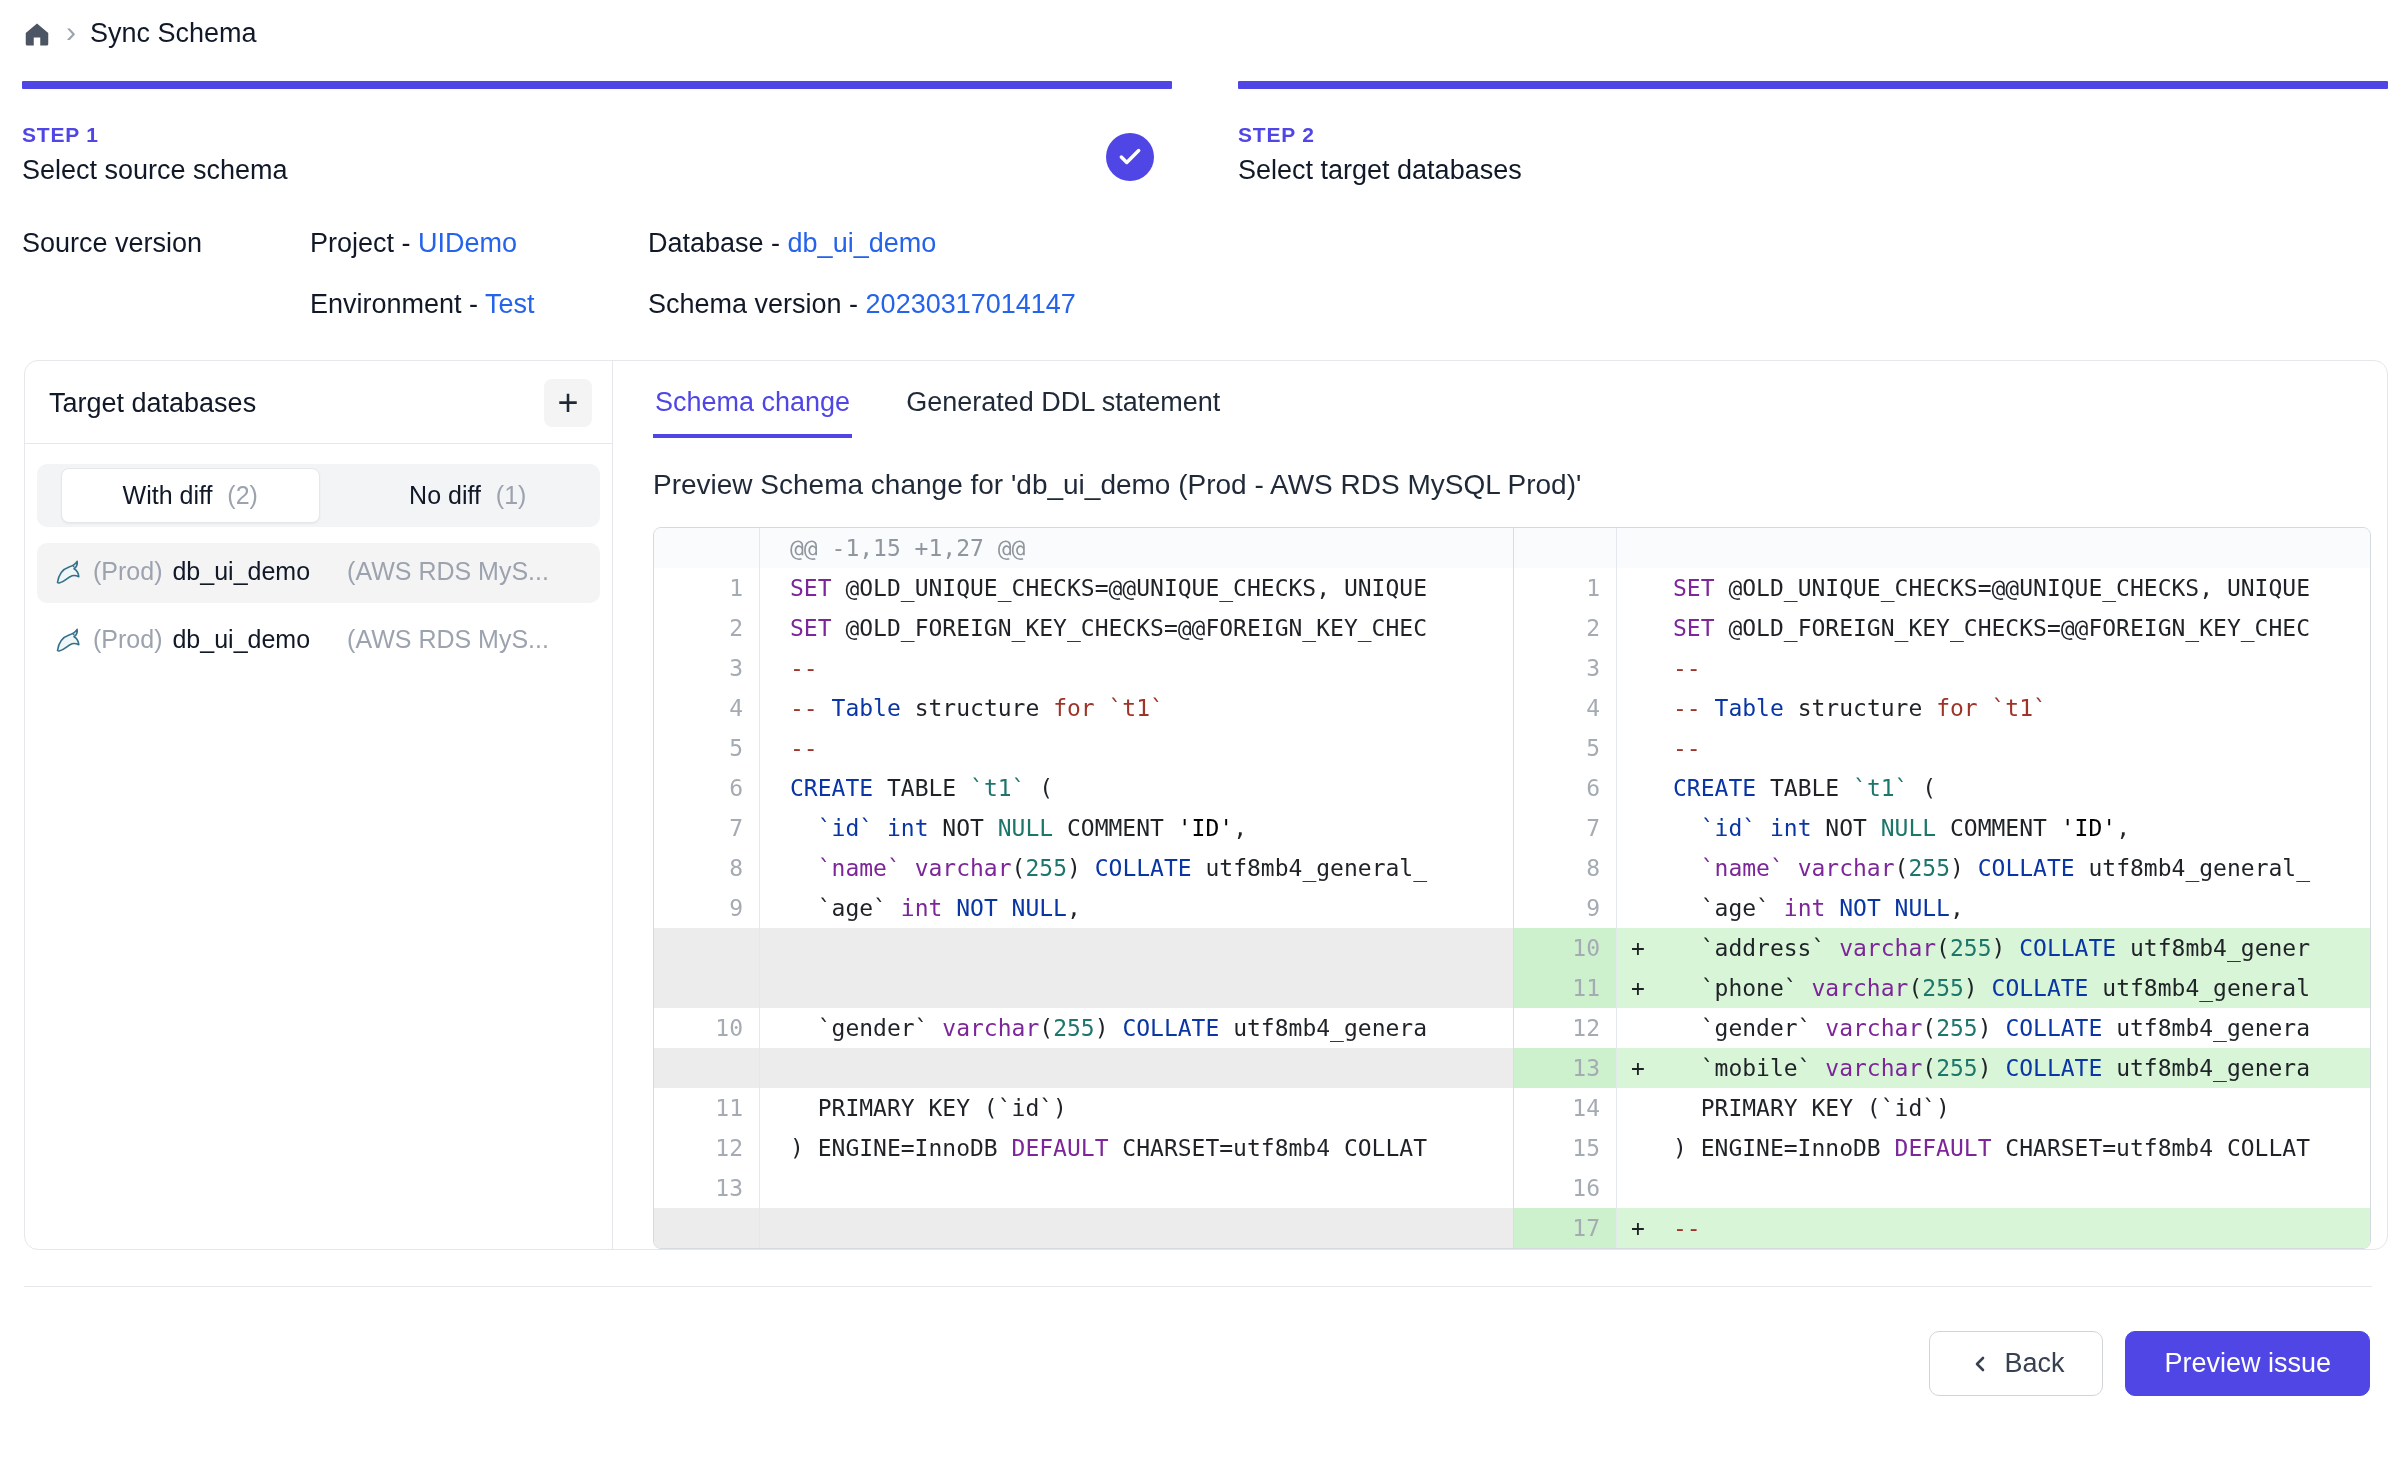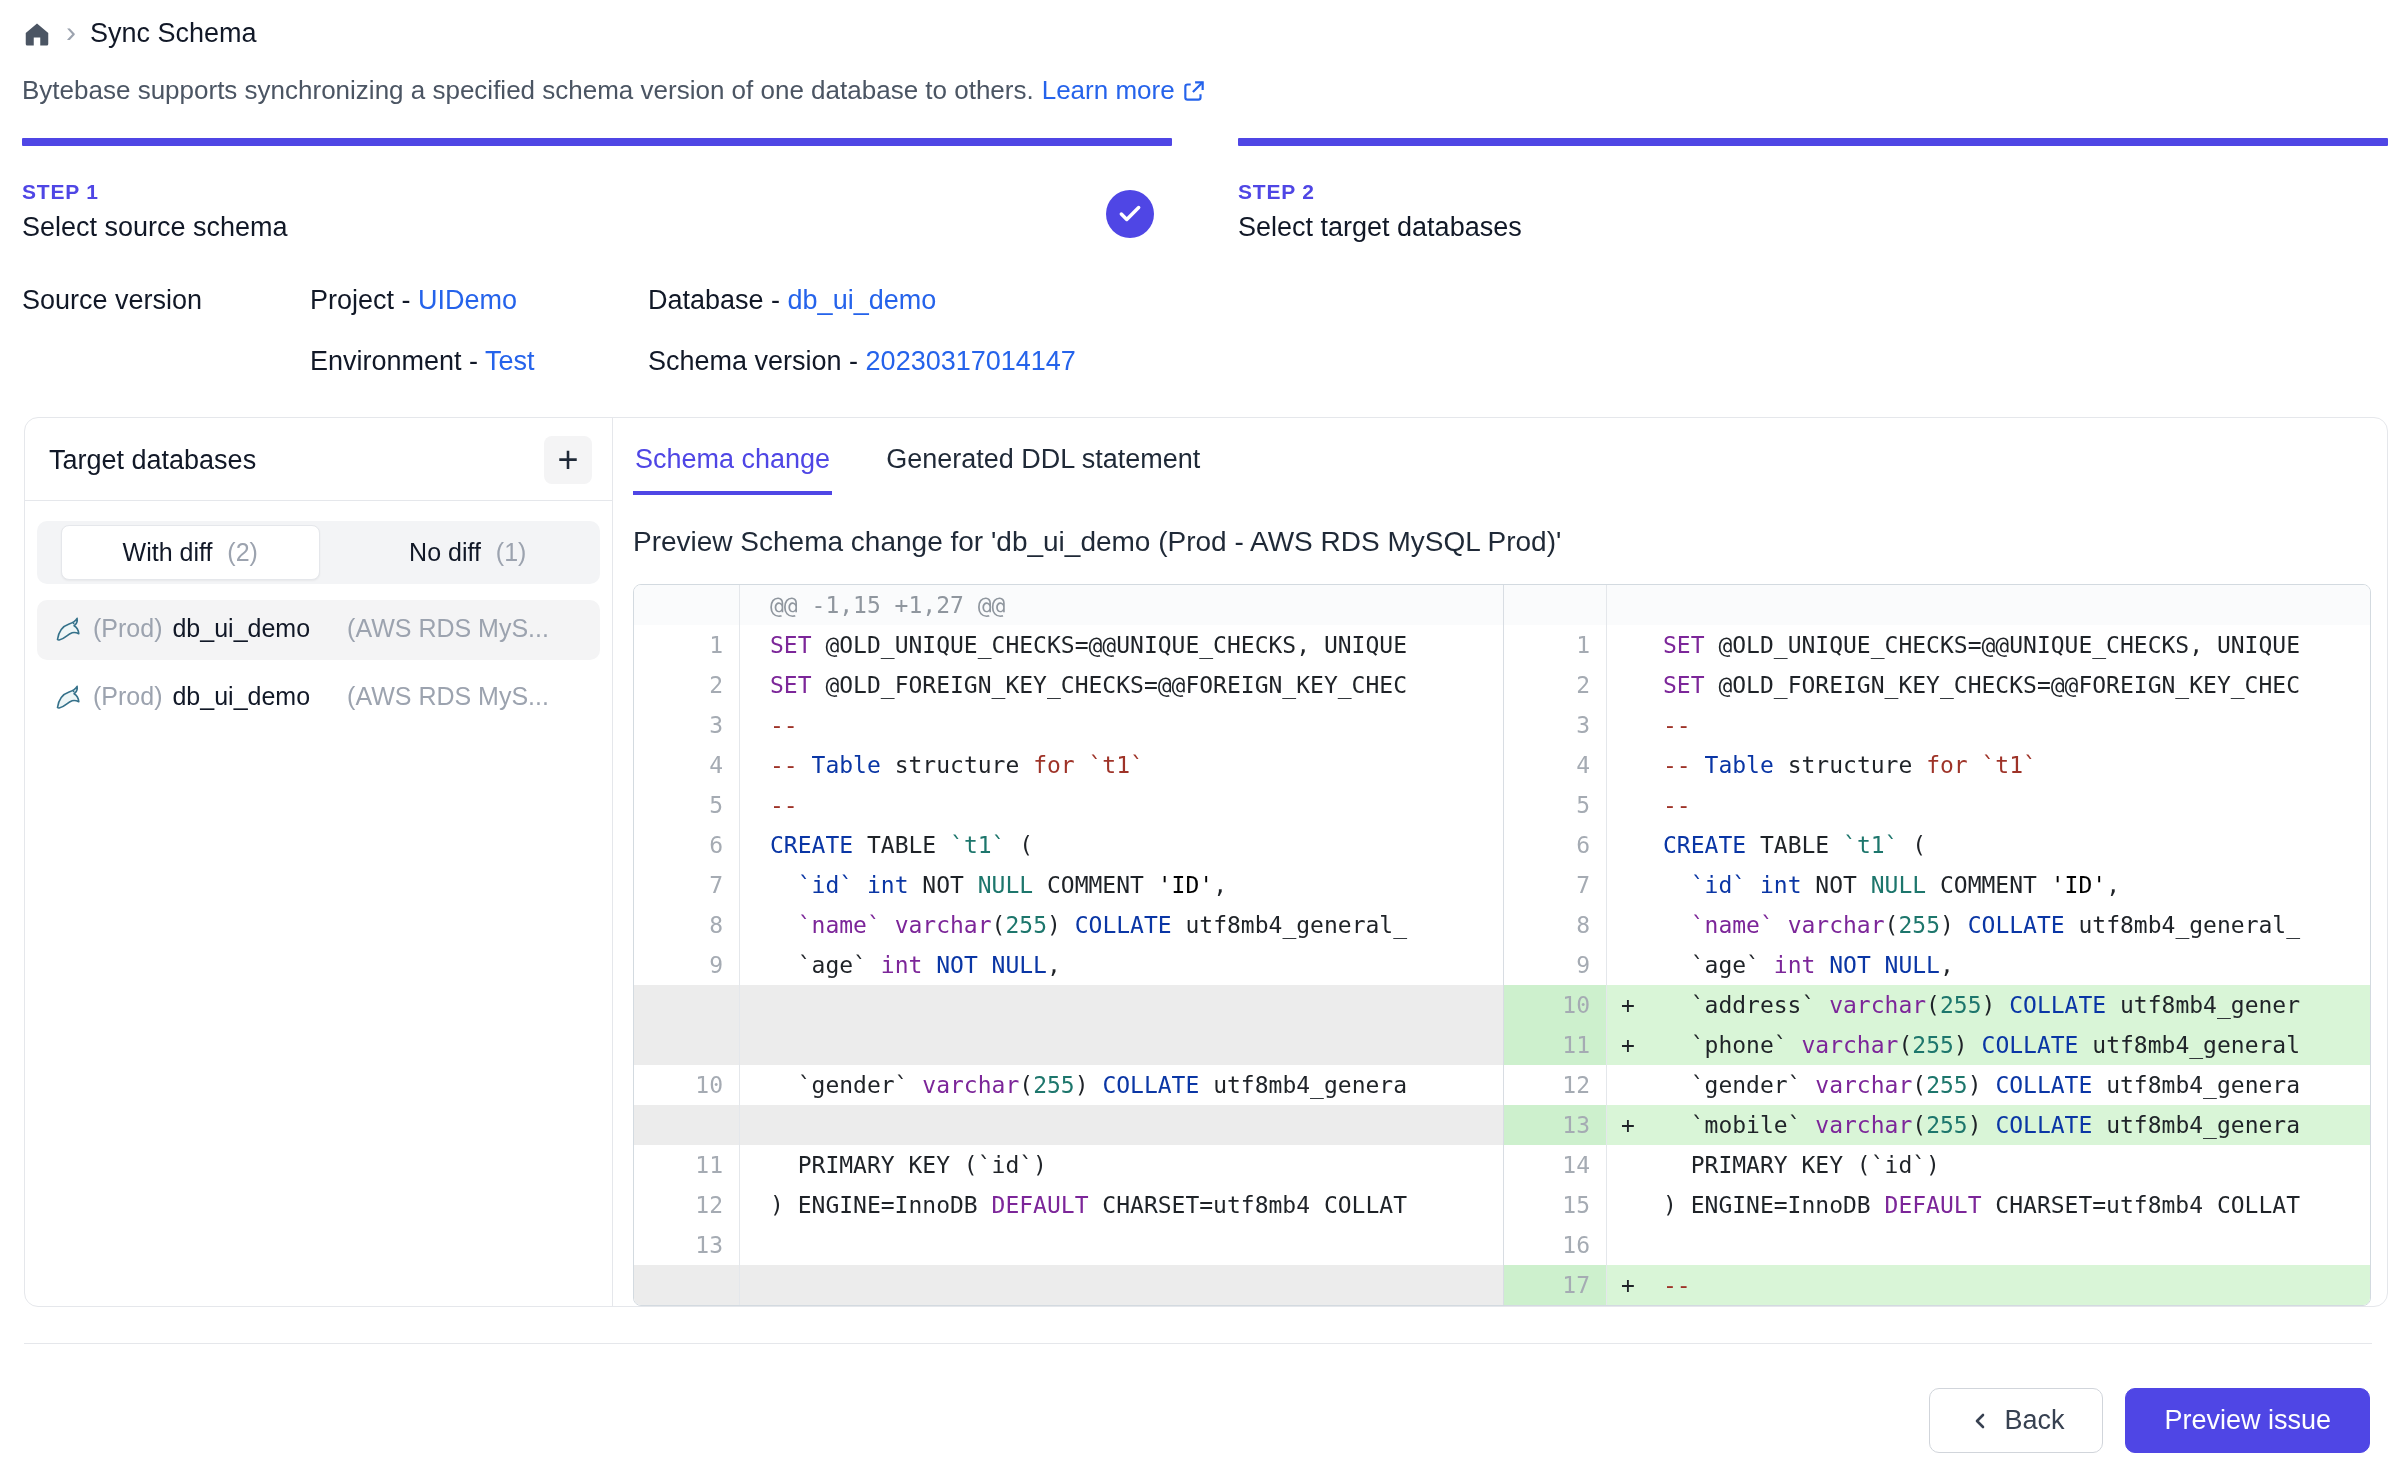--- a/index.html
+++ b/index.html
@@ -31,21 +31,21 @@
   
   .source { display:flex; padding:42px 22px 0 22px; font-size:27px; }
   .source-label { width:288px; color:#111827; }
   .source-fields { display:grid; grid-template-columns:338px auto; row-gap:30px; column-gap:0; }
   .field { white-space:nowrap; }
   .field .fname { color:#111827; }
   .field .fval { color:#2563eb; cursor:pointer; }
 
   
   .main-box { margin:40px 8px 0 24px; height:890px; border:1px solid #e5e7eb; border-radius:14px;
-      display:flex; overflow:hidden; }
+      display:flex; overflow:hidden;gap:20px; }
 
   
   .left-panel { width:588px; border-right:1px solid #e5e7eb; display:flex; flex-direction:column; }
   .lp-header { display:flex; align-items:center; justify-content:space-between; padding:18px 20px 16px 24px;
       border-bottom:1px solid #e5e7eb; }
   .lp-title { font-size:27px; font-weight:500; color:#111827; }
   .add-btn { width:48px; height:48px; border:none; background:#f4f4f5; border-radius:8px; font-size:36px;
       line-height:40px; color:#1f2937; cursor:pointer; font-weight:300; }
   .seg { margin:20px 12px 6px 12px; background:#f3f4f6; border-radius:10px; padding:4px; display:flex; }
   .seg-tab { flex:1; border:none; background:transparent; border-radius:8px; padding:12px 0; font-size:25px;
@@ -101,31 +101,20 @@
 <div class="page">
 
   <div class="breadcrumb">
     <svg class="home" viewBox="0 0 24 24">
       <path d="M3 11.2 12 3.6l9 7.6V20a1.2 1.2 0 0 1-1.2 1.2H14.6v-6.4H9.4v6.4H4.2A1.2 1.2 0 0 1 3 20Z" fill="#4b5563"></path>
     </svg>
     <span class="crumb-chev">›</span>
     <span class="crumb-current">Sync Schema</span>
   </div>
 
-  <div class="desc">
-    <span>Bytebase supports synchronizing a specified schema version of one database to others.</span>
-    <span class="link">
-      <span>Learn more</span>
-      <svg viewBox="0 0 24 24" fill="none" stroke="#2563eb" stroke-width="2">
-        <path d="M9 6H6a2 2 0 0 0-2 2v10a2 2 0 0 0 2 2h10a2 2 0 0 0 2-2v-3"></path>
-        <path d="M13 4h7v7"></path>
-          <path d="M20 4 11 13"></path>
-      </svg>
-    </span>
-  </div>
 
   <div class="steps">
     <div class="step">
       <div class="step-bar"></div>
       <div class="step-label">STEP 1</div>
       <div class="step-title">Select source schema</div>
       <div class="check-circle">
         <svg viewBox="0 0 24 24" fill="none" stroke="#ffffff" stroke-width="3.2" stroke-linecap="round" stroke-linejoin="round">
           <polyline points="20 6 9 17 4 12"></polyline>
         </svg>

